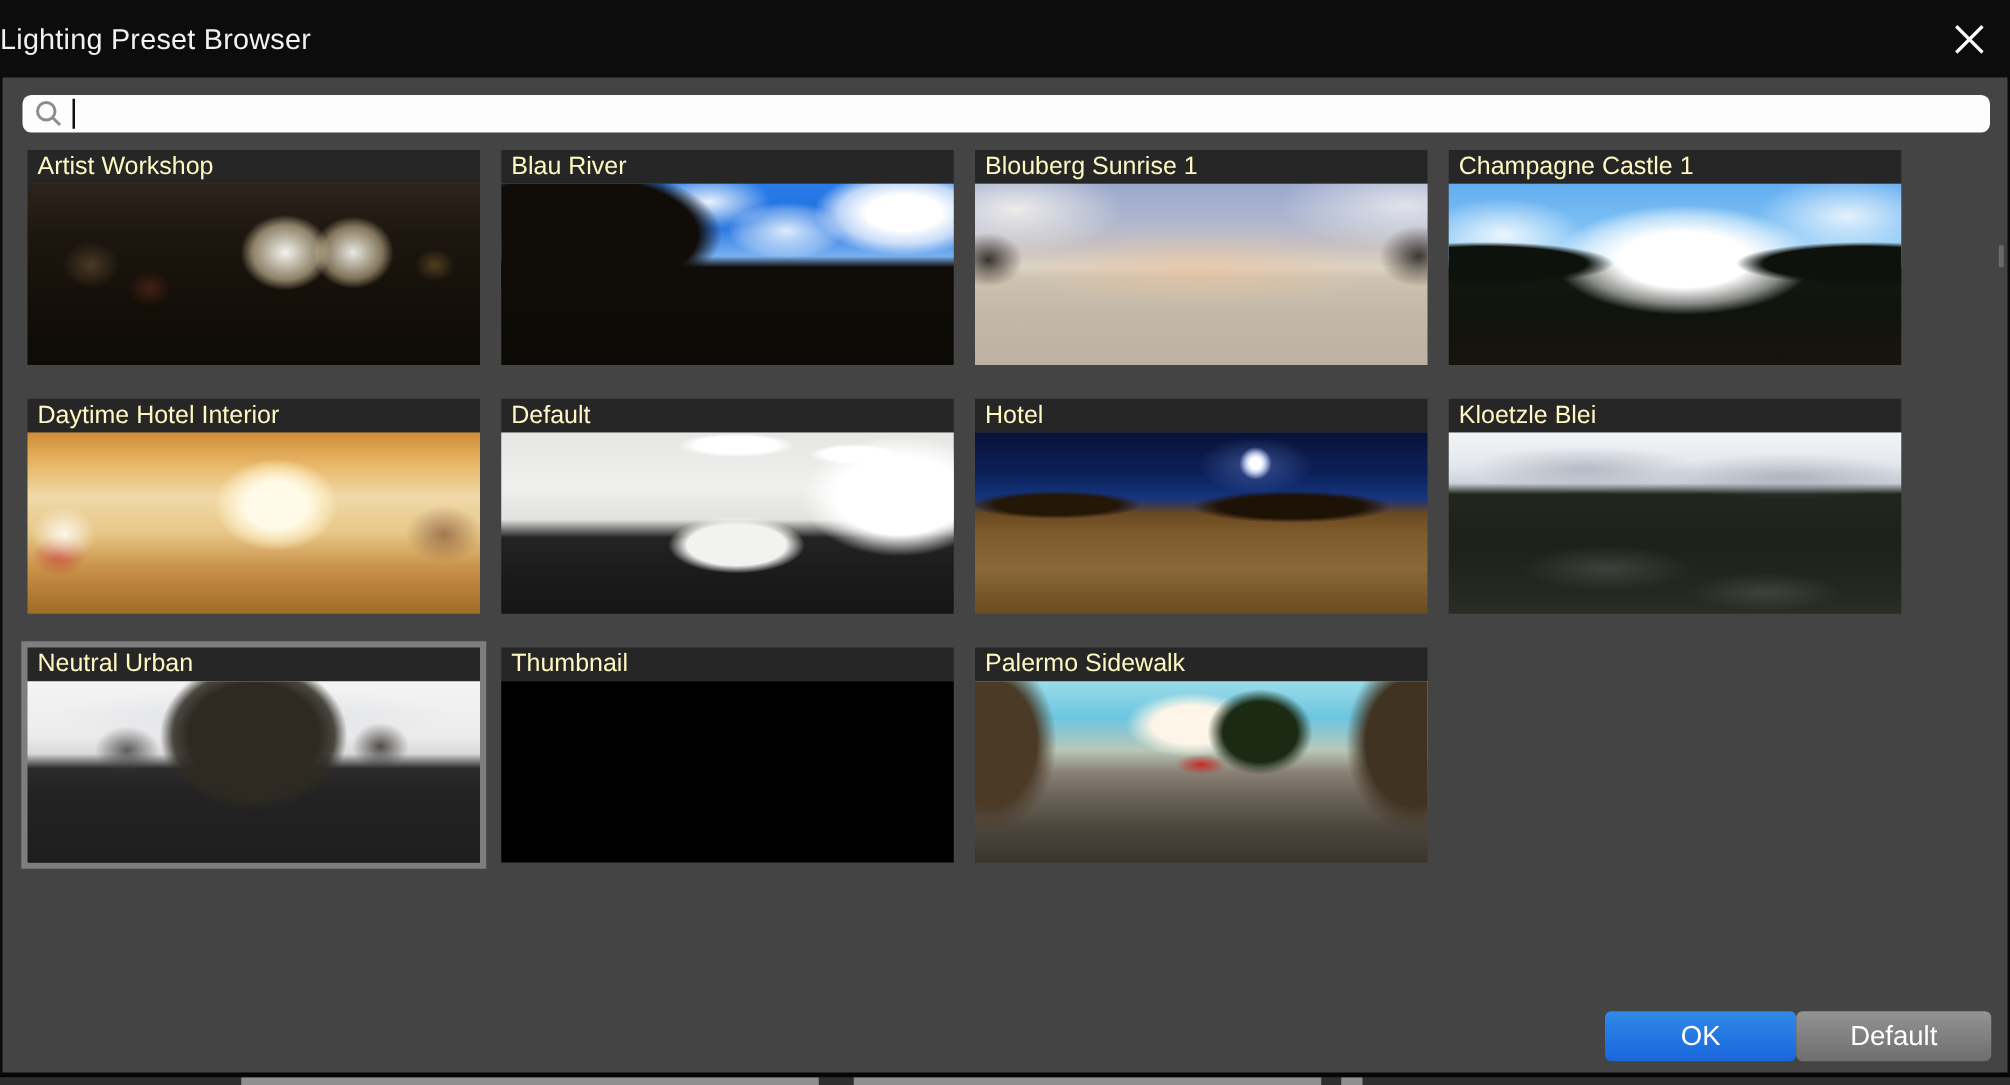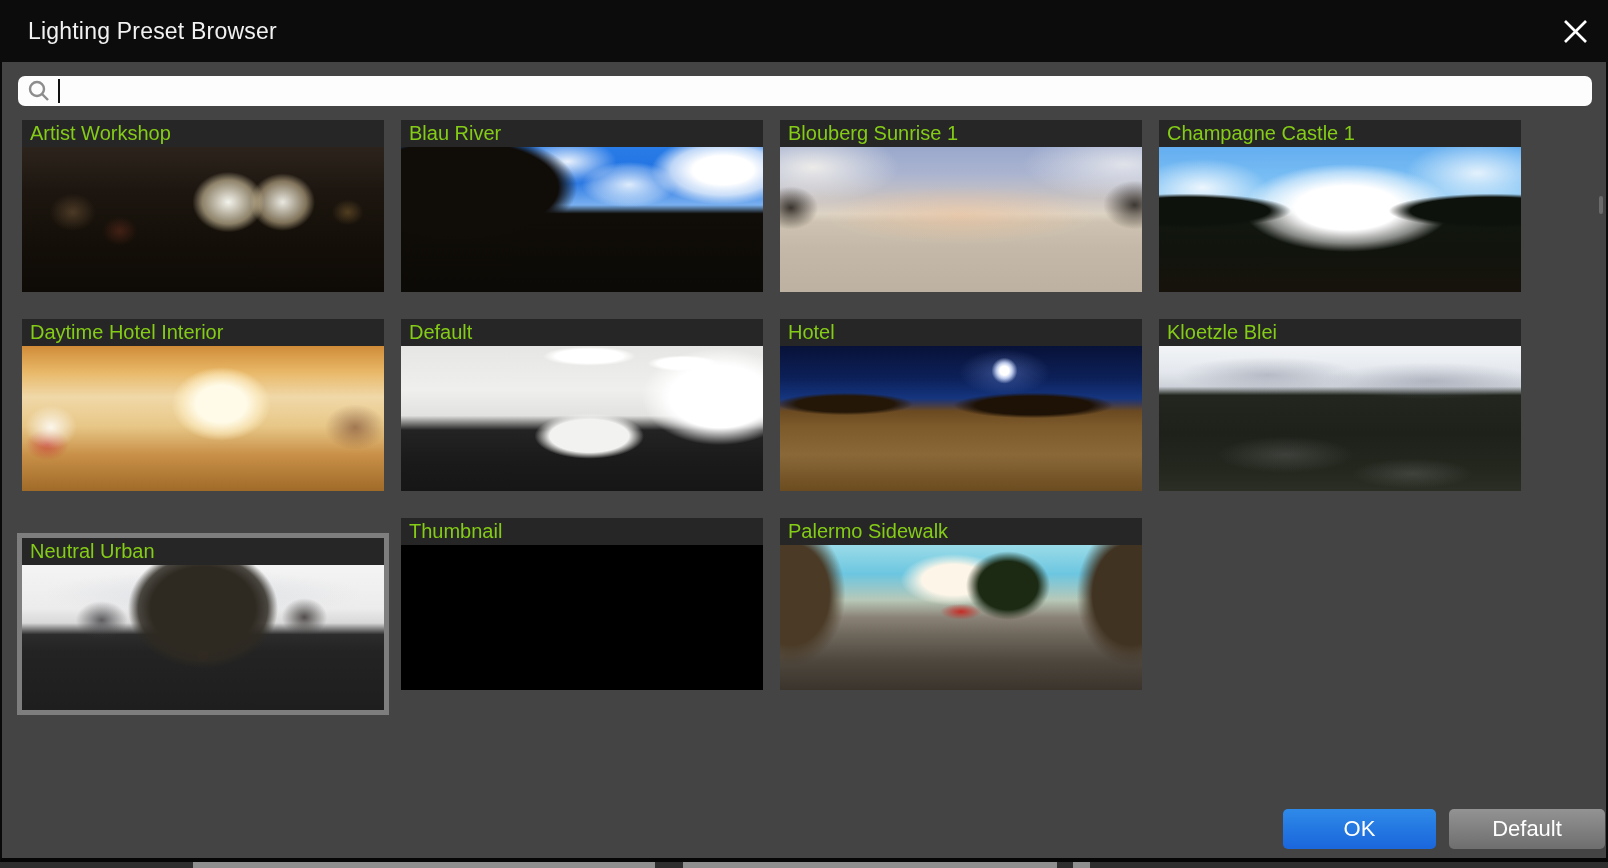--- a/index.html
+++ b/index.html
@@ -6,39 +6,39 @@
   html,body { width:1608px; height:868px; overflow:hidden; background:#262626;
               font-family:"Liberation Sans", sans-serif; }
 
   
   .dialog { position:absolute; left:0; top:0; width:1608px; height:862px;
             background:#444444; border-left:2px solid #0a0a0a; border-right:2px solid #0a0a0a;
             border-bottom:4px solid #060606; }
 
   .titlebar { position:absolute; left:-2px; top:0; width:1608px; height:62px;
               background:#0c0c0c; display:flex; align-items:center; }
-  .titlebar .title { color:#f2f2f2; font-size:23px; padding-left:28px; letter-spacing:.2px; }
+  .titlebar .title { color:#f2f2f2; font-size:23px; letter-spacing:.2px; }
   .close-btn { position:absolute; right:14px; top:12px; width:38px; height:38px;
                background:transparent; border:none; cursor:pointer;
                display:flex; align-items:center; justify-content:center; }
 
   
   .search-bar { position:absolute; left:16px; top:76px; width:1574px; height:30px;
                 background:#fdfdfd; border-radius:7px; display:flex; align-items:center; }
   .search-bar svg { margin-left:9px; flex:none; }
   .caret { width:2px; height:24px; background:#111; margin-left:7px; flex:none; }
   .search-input { flex:1; height:100%; border:none; outline:none; background:transparent;
                   font-size:18px; color:#222; padding:0 8px 0 4px; }
 
   
   .grid { position:absolute; left:0; top:120px; width:1608px;
           display:flex; flex-wrap:wrap; gap:27px 17px; padding-left:20px; align-content:flex-start; }
   .tile { width:362px; height:172px; flex:none; cursor:pointer; position:relative; }
-  .tile.selected { box-shadow:0 0 0 5px #7e7e7e;margin-top:20px; }
-  .tile-header { height:27px; background:#262626; color:#84cc16; font-size:20px;
+  .tile.selected { box-shadow:0 0 0 5px #7e7e7e; }
+  .tile-header { height:27px; background:#262626; color:#fef9c3; font-size:20px;
                  line-height:26px; padding-left:8px; overflow:hidden; white-space:nowrap; }
   .thumb { height:145px; width:100%; }
 
   
   .th-artist-workshop { background:
     radial-gradient(ellipse 50px 42px at 57% 38%, rgba(255,255,248,.95), rgba(255,238,195,.5) 52%, transparent 72%),
     radial-gradient(ellipse 45px 40px at 72% 38%, rgba(255,255,248,.9), rgba(255,232,185,.45) 52%, transparent 72%),
     radial-gradient(ellipse 32px 26px at 14% 45%, rgba(125,95,62,.5), transparent 72%),
     radial-gradient(ellipse 24px 20px at 27% 58%, rgba(150,62,42,.35), transparent 72%),
     radial-gradient(ellipse 22px 18px at 90% 45%, rgba(165,125,62,.4), transparent 72%),
@@ -97,21 +97,21 @@
   .th-palermo-sidewalk { background:
     radial-gradient(ellipse 70px 92px at 3% 34%, #4a3a26 55%, transparent 78%),
     radial-gradient(ellipse 70px 92px at 97% 34%, #413322 55%, transparent 78%),
     radial-gradient(ellipse 54px 44px at 63% 28%, #1c2a14 55%, transparent 78%),
     radial-gradient(ellipse 70px 34px at 48% 24%, #fdf6e8 45%, transparent 76%),
     radial-gradient(ellipse 26px 10px at 50% 46%, rgba(200,32,26,.9), transparent 80%),
     linear-gradient(180deg,#9adbe8 0%,#6cc6e0 20%,#b8c8b8 38%,#8a8276 50%,#6e675c 62%,#4e473e 80%,#3a342c 100%); }
   .th-black { background:#000; }
 
   
-  .footer { position:absolute; right:1px; bottom:9px; display:flex; gap:13px; }
+  .footer { position:absolute; right:13px; bottom:9px; display:flex; }
   .btn { height:40px; border:none; border-radius:5px; color:#fff; font-size:22px;
          font-family:"Liberation Sans", sans-serif; cursor:pointer; }
   .btn-ok { width:153px; background:linear-gradient(180deg,#2e8ae8,#1a66dc); }
   .btn-cancel { width:156px; background:linear-gradient(180deg,#939393,#6e6e6e); }
 
   
   .scroll-thumb { position:absolute; right:3px; top:196px; width:4px; height:18px;
                   background:#6a6a6a; border-radius:2px; }
   .behind-strip { position:absolute; left:0; bottom:0; width:1608px; height:6px; background:#2e2e2e; }
   .behind-strip .seg { position:absolute; top:0; height:6px; background:#8f8f8f; }

